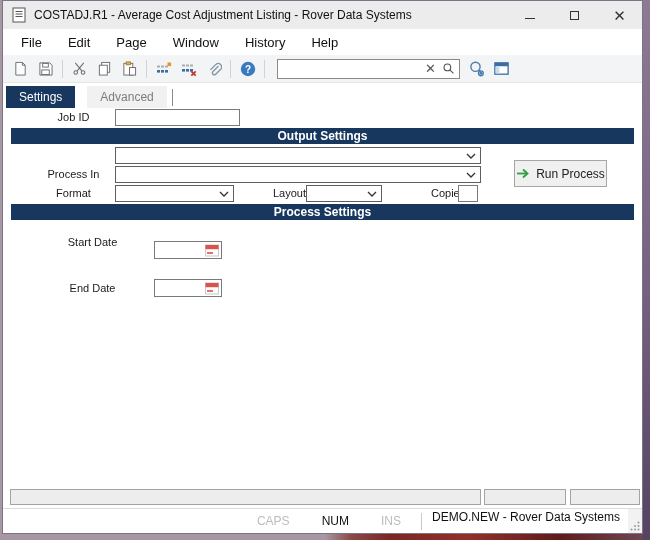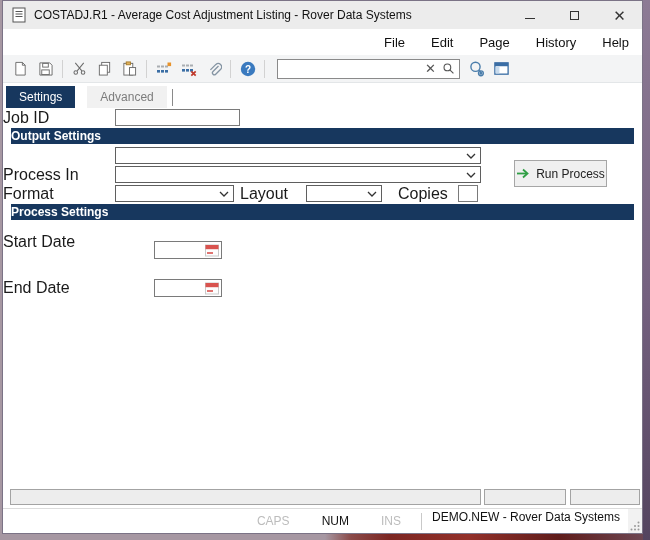--- a/index.html
+++ b/index.html
@@ -26,38 +26,38 @@
   }
   
   .titlebar { height: 28px; background: #ececec; display: flex; align-items: center; padding-left: 9px; }
   .titlebar .title { margin-left: 8px; font-size: 12px; color: #111; white-space: nowrap; }
   .win-controls { margin-left: auto; display: flex; height: 100%; }
   .win-btn { width: 45px; height: 100%; display: flex; align-items: center; justify-content: center; cursor: default; }
   .glyph-min { width: 10px; border-bottom: 1px solid #333; margin-top: 6px; }
   .glyph-max { width: 9px; height: 9px; border: 1px solid #333; }
   .glyph-close { font-size: 15px; color: #333; line-height: 1; }
   
-  .menubar { height: 26px; background: #fff; display: flex; align-items: center; padding-left: 5px; justify-content: flex-end; }
+  .menubar { height: 26px; background: #fff; display: flex; align-items: center; padding-left: 5px; }
   .menu-item { padding: 5px 13px; font-size: 13px; color: #111; }
   
   .toolbar { height: 28px; background: #f3f4f5; border-bottom: 1px solid #e3e6e8; display: flex; align-items: center; padding-left: 5px; }
   .tbtn { width: 25px; height: 23px; display: flex; align-items: center; justify-content: center; }
   .tsep { width: 1px; height: 18px; background: #d2d2d2; margin: 0 4px; }
   .searchwrap { width: 183px; height: 20px; background: #fff; border: 1px solid #8a8a8a; display: flex; align-items: center; margin: 0 4px 0 8px; padding: 0 2px 0 4px; }
   .searchwrap input { flex: 1; min-width: 0; border: none; outline: none; font-size: 12px; font-family: inherit; }
   .search-clear { font-size: 13px; color: #555; padding: 0 4px; line-height: 1; }
   
   .content { position: absolute; top: 82px; left: 0; right: 0; bottom: 25px; background: #fff; }
   .tabs { position: absolute; top: 3px; left: 3px; display: flex; align-items: flex-end; }
   .tab { padding: 4px 13px 4px; font-size: 12px; }
   .tab.active { background: #17375E; color: #fff; }
   .tab.inactive { background: #f1f1f1; color: #7c7c7c; margin-left: 12px; }
   .tab-sep { width: 1px; height: 17px; background: #8a8a8a; margin-left: 5px; align-self: center; }
-  .navybar { position: absolute; left: 8px; right: 8px; height: 16px; background: #17375E; color: #fff; font-weight: bold; font-size: 12px; text-align: left; line-height: 16px; }
-  .flabel { position: absolute; text-align: left; font-size: 16px; color: #1a1a1a; line-height: 17px; white-space: nowrap; }
+  .navybar { position: absolute; left: 8px; right: 8px; height: 16px; background: #17375E; color: #fff; font-weight: bold; font-size: 12px; text-align: center; line-height: 16px; }
+  .flabel { position: absolute; text-align: center; font-size: 11px; color: #1a1a1a; line-height: 17px; white-space: nowrap; padding-left: 33px; }
   .tinput { position: absolute; height: 17px; border: 1px solid #7a7a7a; background: #fff; font-size: 12px; font-family: inherit; padding: 0 3px; outline: none; }
   .combo { position: absolute; height: 17px; border: 1px solid #5f5f5f; background: #fff; display: flex; align-items: center; justify-content: flex-end; padding-right: 4px; }
   .datefield { position: absolute; width: 68px; height: 18px; border: 1px solid #7a7a7a; background: #fff; display: flex; align-items: center; }
   .datefield input { flex: 1; min-width: 0; border: none; outline: none; font-size: 12px; font-family: inherit; padding-left: 2px; }
   .calbtn { width: 18px; height: 100%; display: flex; align-items: center; justify-content: center; }
   .runbtn { position: absolute; left: 511px; top: 77px; width: 93px; height: 27px; background: #f0f0f0; border: 1px solid #a6a6a6; display: flex; align-items: center; justify-content: center; gap: 6px; font-size: 12px; color: #222; text-align: center; }
   .statusbox { position: absolute; height: 16px; background: #ededed; border: 1px solid #a3a3a3; top: 406px; }
   
   .statusbar { position: absolute; left: 0; right: 0; bottom: 0; height: 25px; background: #fff; border-top: 1px solid #dcdcdc; display: flex; align-items: center; justify-content: flex-end; font-size: 12px; }
   .kbd-ind { margin: 0 16px; }
@@ -93,20 +93,21 @@
       <div class="win-btn">
           <span class="glyph-close">✕</span>
         </div>
     </div>
   </div>
 
   <div class="menubar">
     <span class="menu-item">File</span>
     <span class="menu-item">Edit</span>
     <span class="menu-item">Page</span>
+    <span class="menu-item">Window</span>
     <span class="menu-item">History</span>
     <span class="menu-item">Help</span>
   </div>
 
   <div class="toolbar">
     <div class="tbtn">
       <span style="display:flex">
           <svg width="15" height="15" viewBox="0 0 16 16">
             <path d="M3 1.5h7l3 3V15H3z" fill="#fff" stroke="#6b6b6b"></path>
             <path d="M10 1.5v3h3" fill="none" stroke="#6b6b6b"></path>

